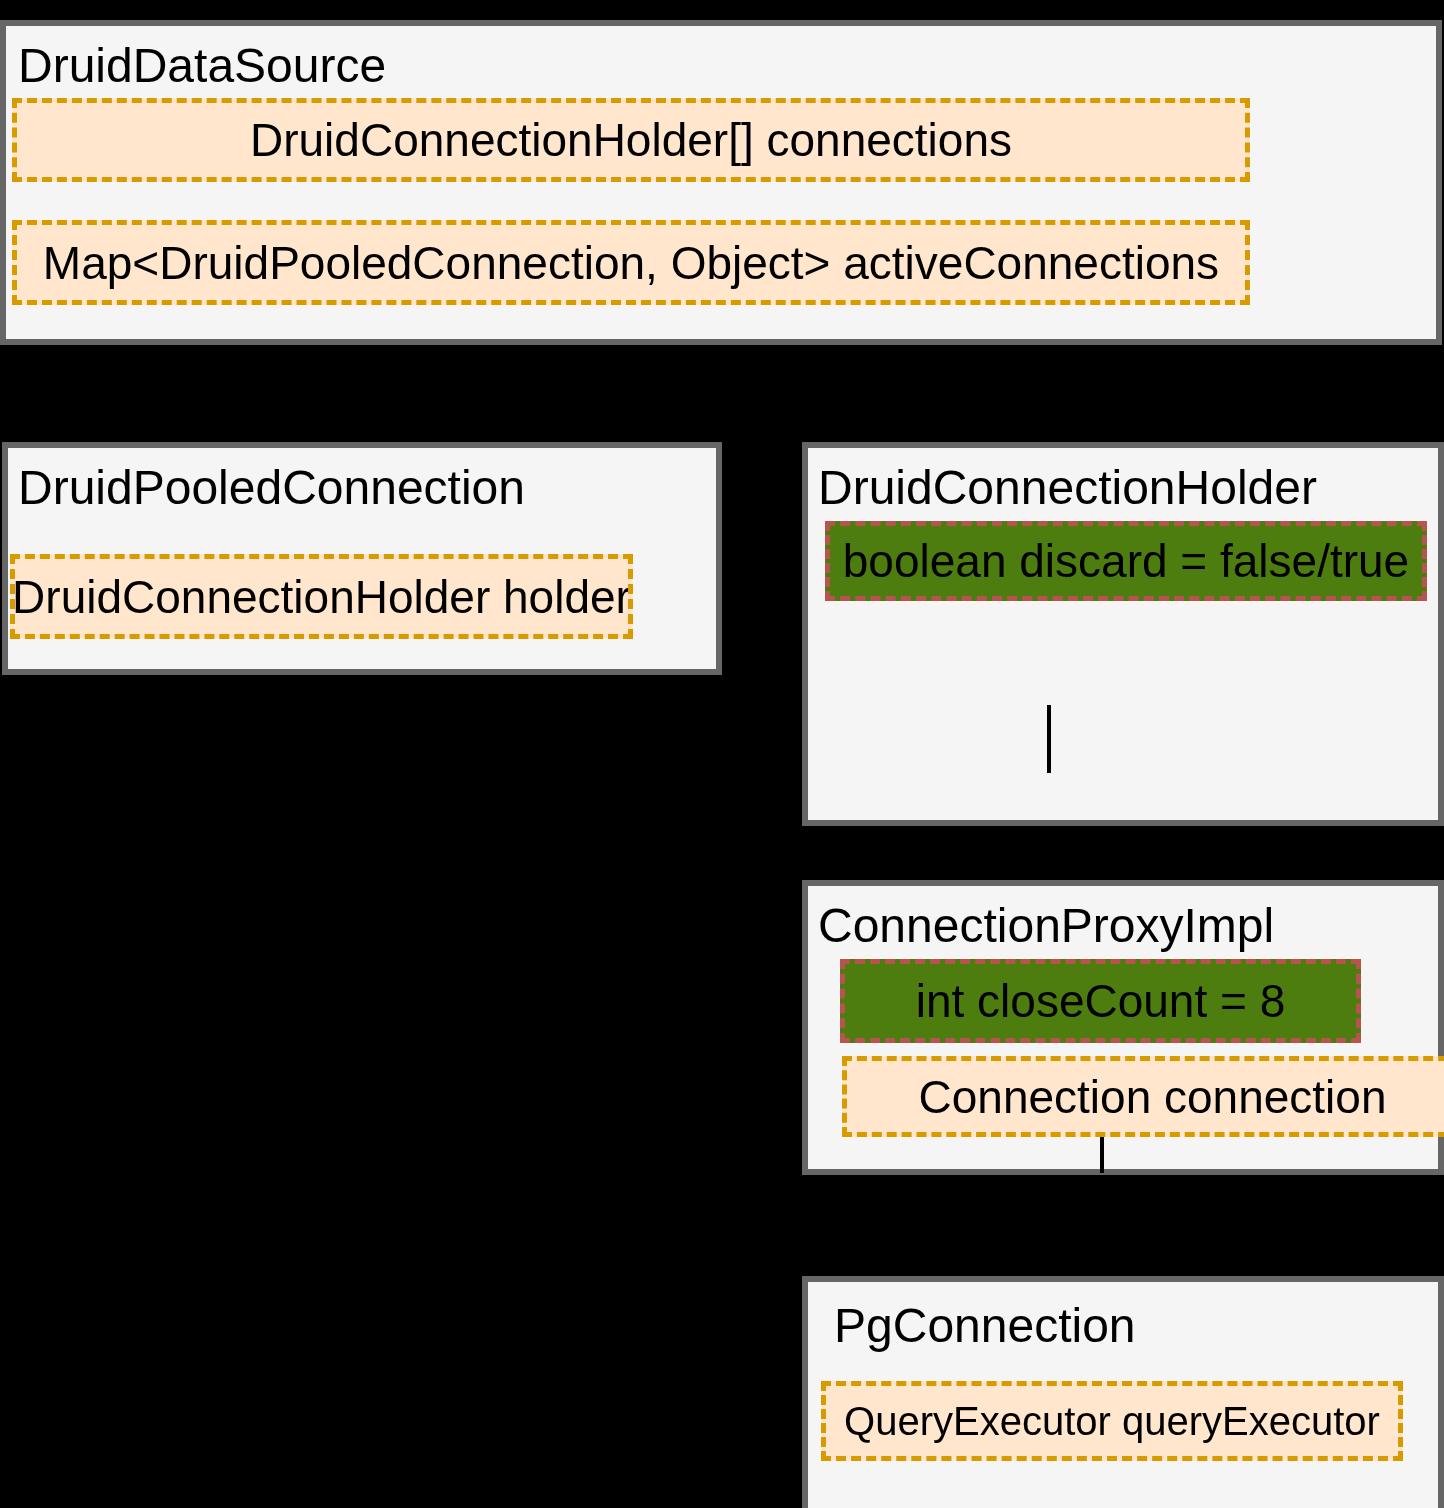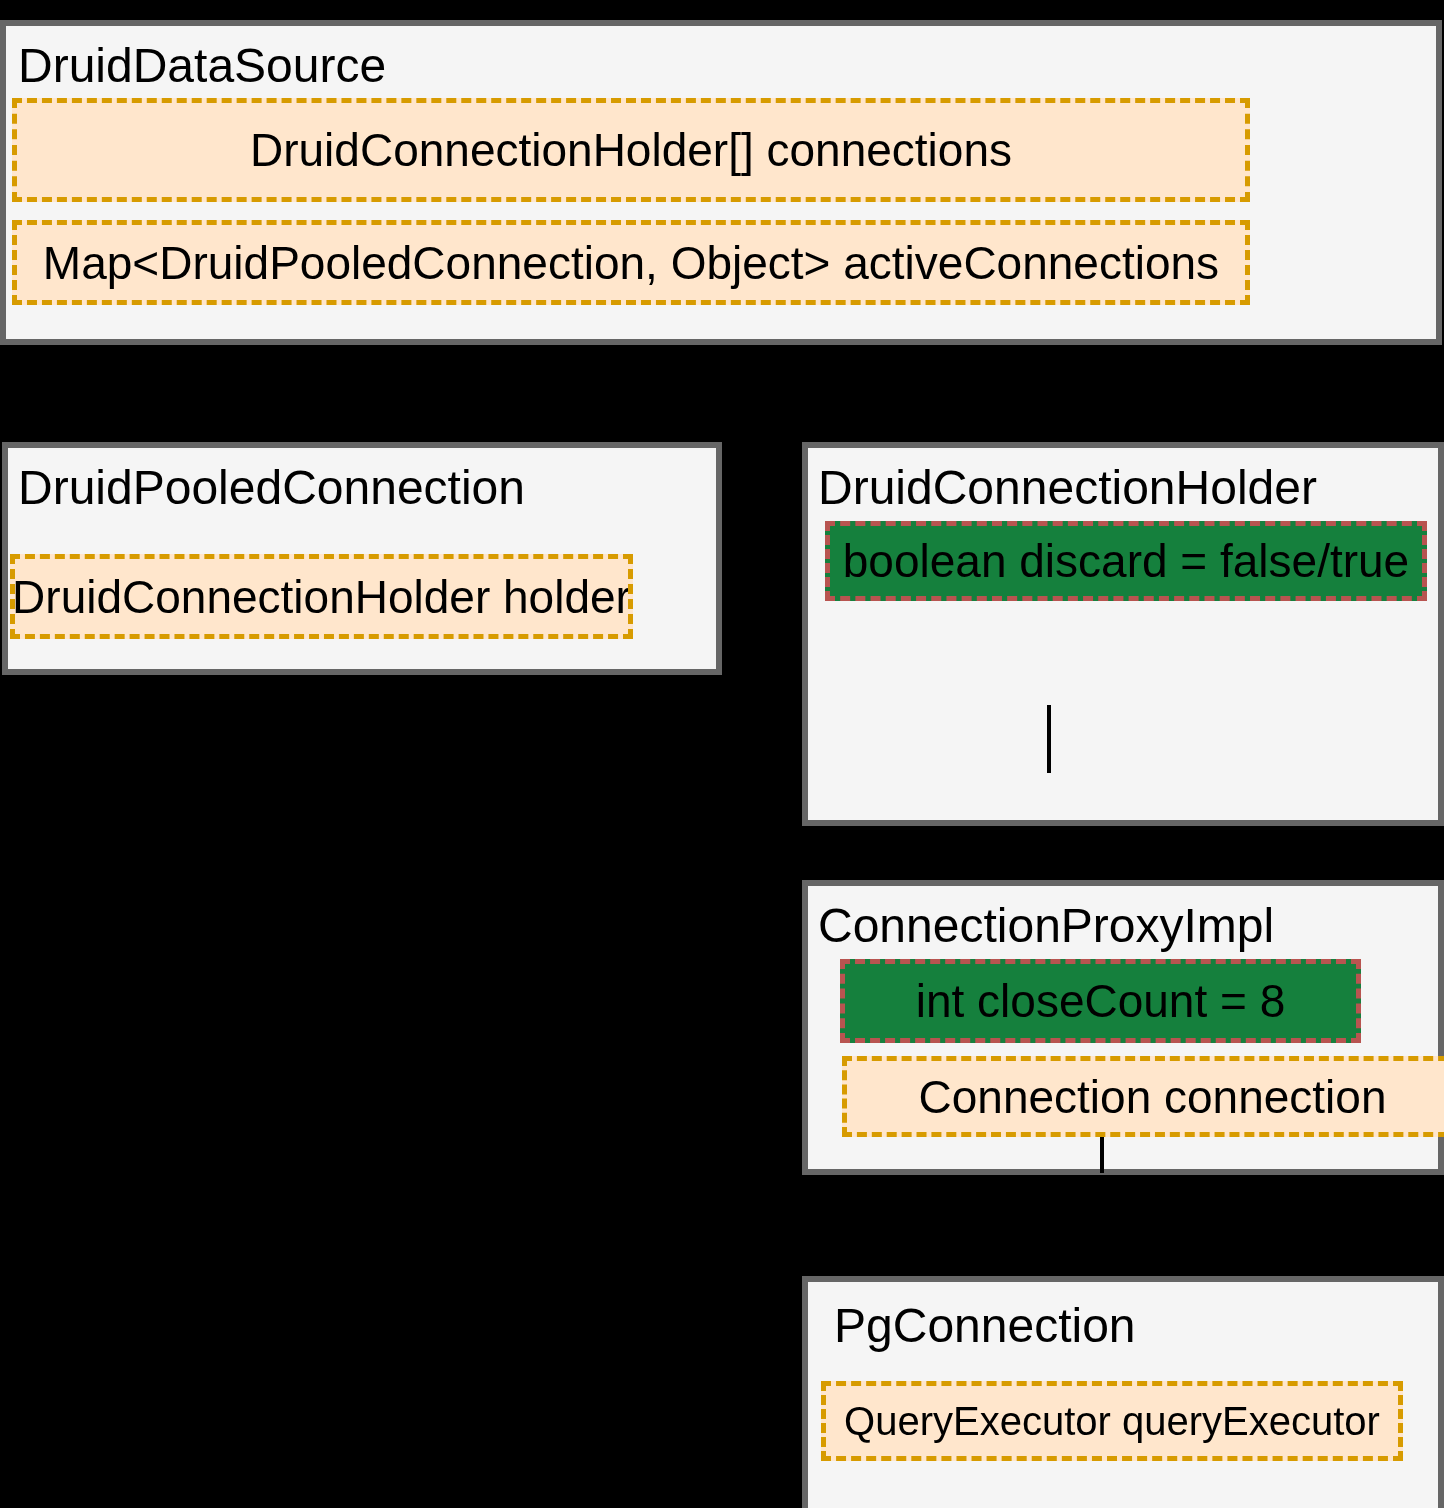--- a/index.html
+++ b/index.html
@@ -37,35 +37,35 @@
     justify-content: center;
     white-space: nowrap;
     font-size: 46px;
     overflow: hidden;
   }
   .field.orange {
     background: #FFE6CC;
     border: 5px dashed #D79B00;
   }
   .field.red {
-    background: #15803d;
+    background: #4d7c0f;
     border: 5px dashed #B85450;
   }
   .field.small { font-size: 40px; }
 
   .connector {
     position: absolute;
     width: 4px;
     background: #000000;
   }
 
   
   .box-dds { left: 0px; top: 0px; width: 1442px; height: 325px; margin-top: 20px; }
   .box-dds .box-title { left: 12px; top: 12px; }
-  .box-dds .f0 { left: 6px;  top: 72px;  width: 1238px; height: 104px; }
+  .box-dds .f0 { left: 6px;  top: 72px;  width: 1238px; height: 84px; }
   .box-dds .f1 { left: 6px;  top: 194px; width: 1238px; height: 85px; }
 
   
   .box-dpc { left: 2px; top: 442px; width: 720px; height: 233px; }
   .box-dpc .box-title { left: 10px; top: 12px; }
   .box-dpc .f0 { left: 2px; top: 106px; width: 623px; height: 85px; text-align: center; }
 
   
   .box-dch { left: 802px; top: 442px; width: 642px; height: 384px; }
   .box-dch .box-title { left: 10px; top: 12px; }

